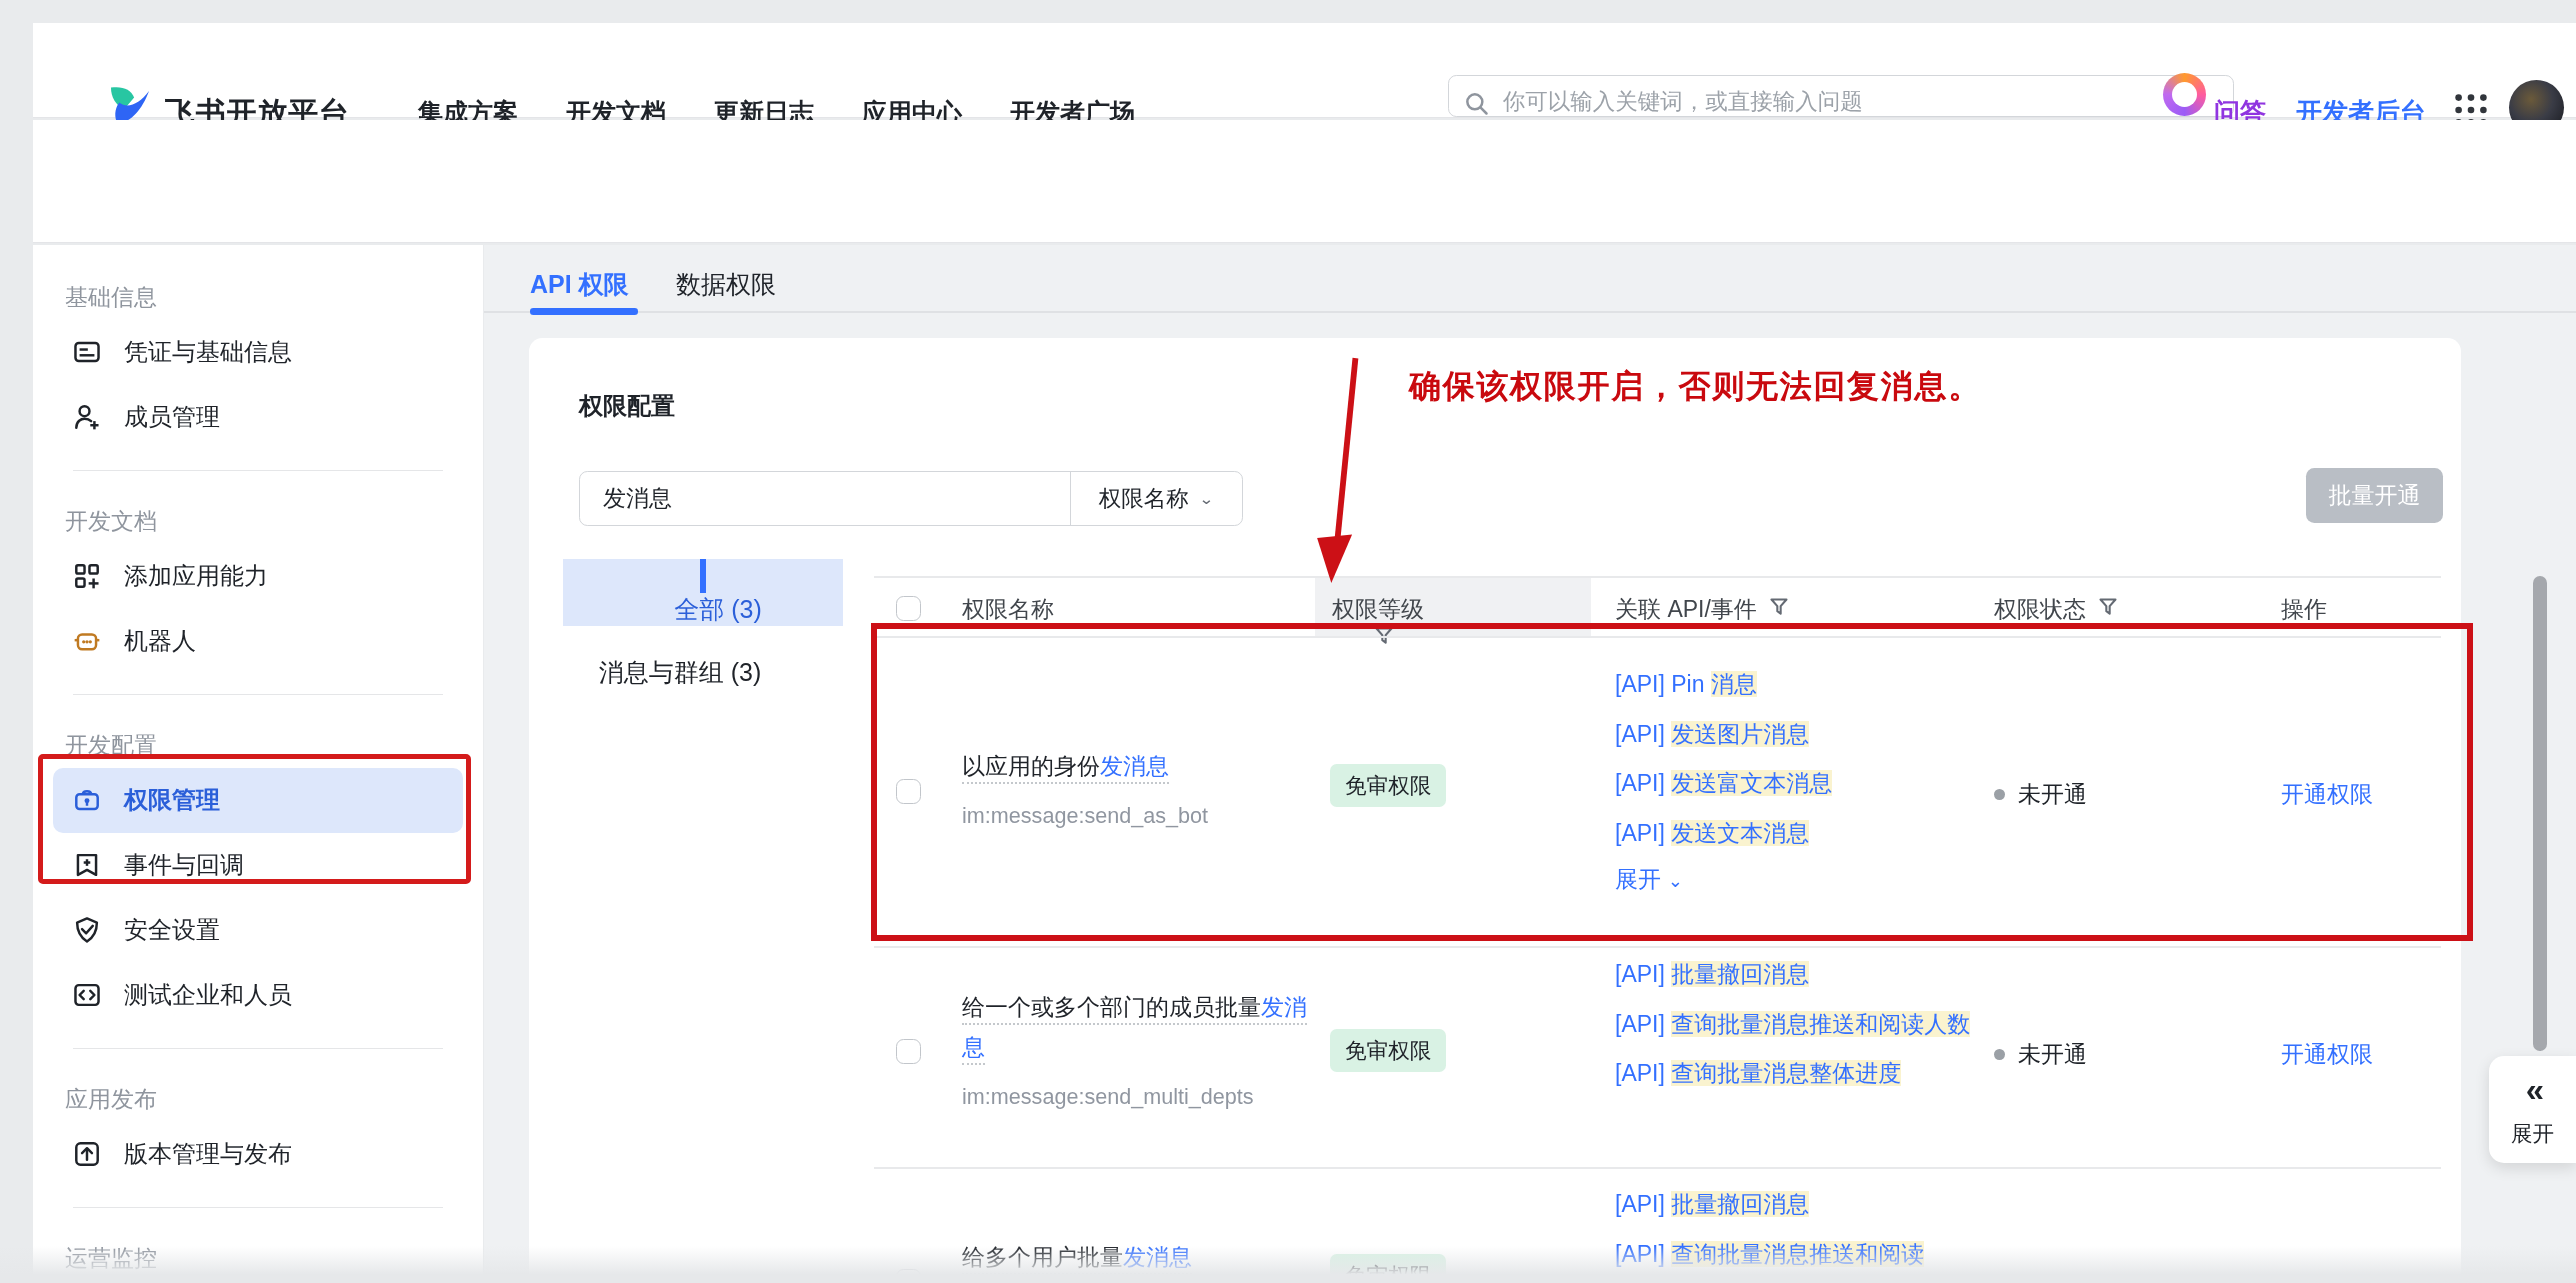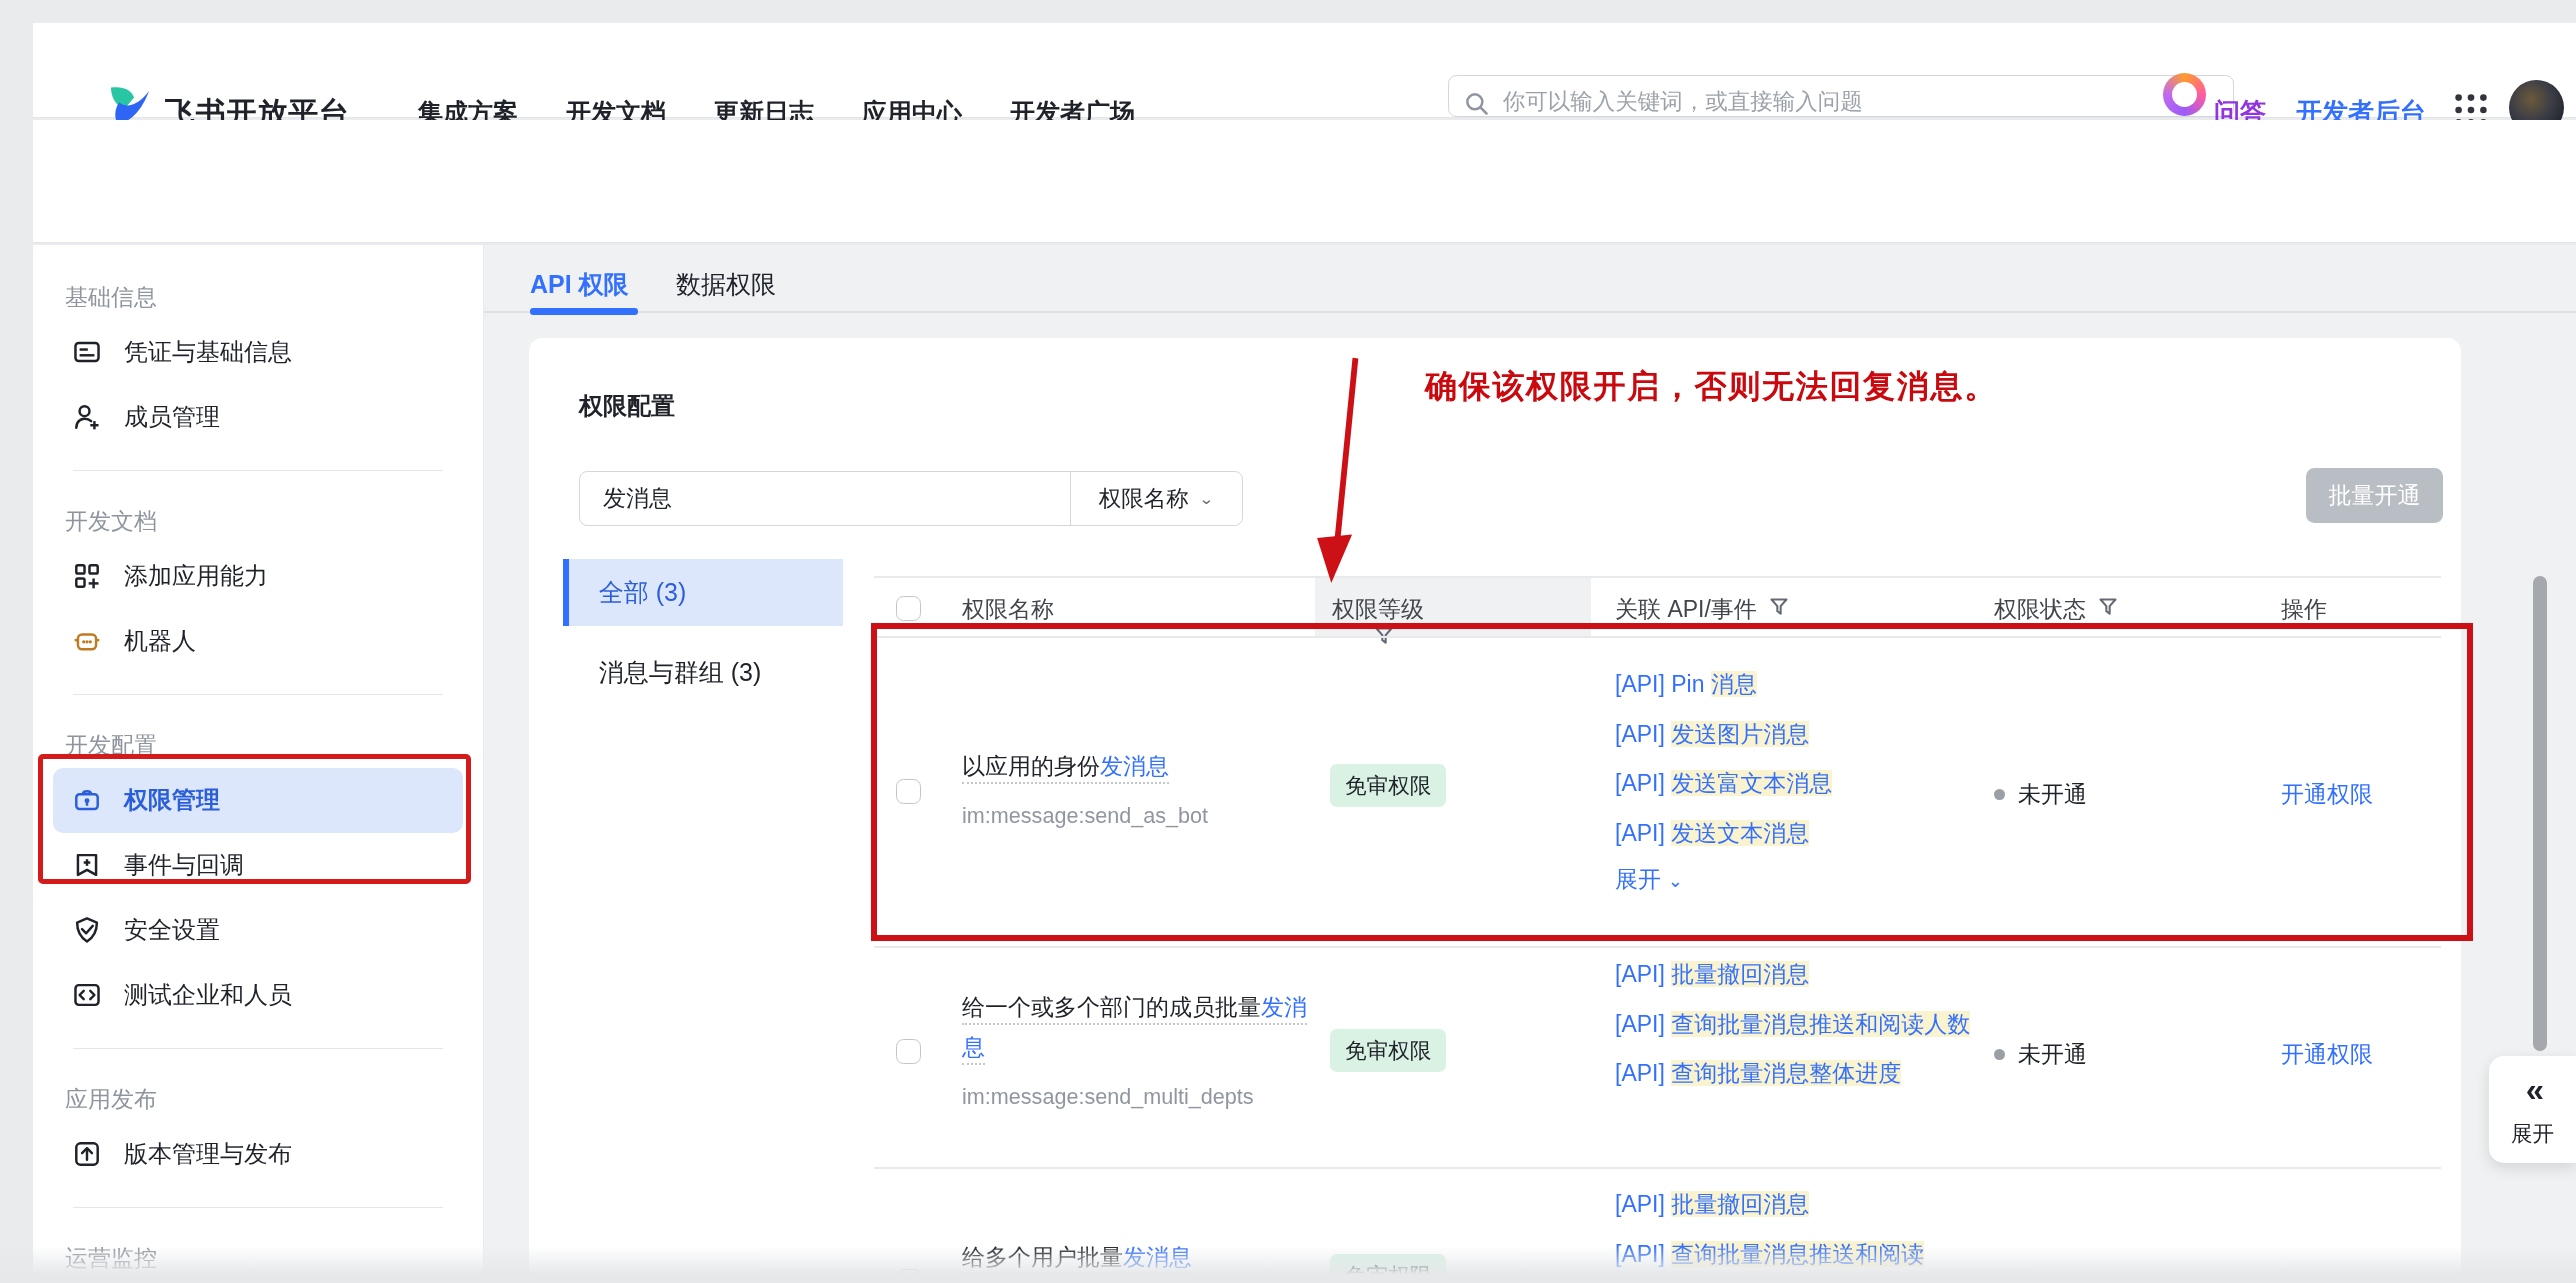--- a/index.html
+++ b/index.html
@@ -52,21 +52,21 @@
   #tab-underline{left:530px;top:308px;width:108px;height:6.7px;border-radius:3.3px;background:#3370ff;}
   #card{left:529px;top:338px;width:1932px;height:946px;background:#fff;border-radius:13.3px 13.3px 0 0;}
   #perm-title{left:579px;top:390px;font-size:24px;font-weight:bold;color:#1f2329;}
   #searchbar{left:579px;top:471px;width:664px;height:55px;border:1.7px solid #d3d6da;border-radius:8.3px;background:#fff;display:flex;}
   #perm-search-input{flex:1;border:none;outline:none;background:transparent;font-size:23px;color:#1f2329;padding:0 23px;}
   #perm-filter{width:172px;border-left:1.7px solid #d3d6da;display:flex;align-items:center;justify-content:center;font-size:22.5px;color:#1f2329;cursor:pointer;}
   #perm-filter .chev{margin-left:10px;font-size:18.3px;color:#646a73;transform:scaleY(.8);}
   #bulk-btn{left:2306px;top:468px;width:137px;height:55px;background:#b9bec5;color:#fff;font-size:23px;border:none;border-radius:8.3px;display:flex;align-items:center;justify-content:center;}
   .cat-item{left:563px;width:280px;height:67px;display:flex;align-items:center;cursor:pointer;}
   .cat-item .bar{width:5.8px;height:100%;background:transparent;}
-  .cat-item.active{background:#dde7fb;}
+  .cat-item.active{background:#dde7fb;flex-direction:column;}
   .cat-item.active .bar{background:#3370ff;}
   .cat-item .txt{margin-left:30px;font-size:25px;color:#1f2329;}
   .cat-item.active .txt{color:#2b5fd9;}
 
   
   .tline{left:874px;width:1567px;height:1.7px;background:#e8e9eb;}
   #levelcol-bg{left:1315px;top:578px;width:276px;height:58px;background:#f0f1f3;}
   .th{top:594px;font-size:23px;color:#41464c;display:flex;align-items:center;}
   .funnel{margin-left:11.7px;}
   .checkbox{width:25px;height:25px;border:1.7px solid #c2c6cb;border-radius:7.5px;background:#fff;cursor:pointer;}
@@ -78,21 +78,21 @@
   .links-col{width:366px;}
   .api-link{font-size:23px;line-height:38px;color:#3370ff;margin-bottom:11.7px;cursor:pointer;}
   .api-link .kw{background:#faf3cf;}
   .expand-link{font-size:23px;color:#3370ff;cursor:pointer;}
   .expand-link .chev{font-size:18.3px;margin-left:6.7px;}
   .status-cell{display:flex;align-items:center;font-size:23px;color:#1f2329;}
   .status-cell .dot{width:10.8px;height:10.8px;border-radius:50%;background:#9ba0a6;margin-right:13.3px;}
   .action-link{font-size:23px;color:#3370ff;cursor:pointer;}
 
   
-  #anno-text{left:1409px;top:365px;font-size:32px;font-weight:bold;color:#c9090e;letter-spacing:1.7px;margin-left:16px;}
+  #anno-text{left:1409px;top:365px;font-size:32px;font-weight:bold;color:#c9090e;letter-spacing:1.7px;}
   #anno-rect-side{left:38px;top:754px;width:433px;height:130px;border:5.8px solid #d41b1b;border-radius:5px;z-index:30;}
   #anno-rect-main{left:871px;top:623px;width:1602px;height:318px;border:6.7px solid #cc1016;z-index:30;}
   #anno-arrow{left:0;top:0;width:2576px;height:1284px;pointer-events:none;z-index:31;}
 
   
   #scroll-thumb{left:2533px;top:576px;width:14px;height:475px;background:#a5a8ad;border-radius:7.5px;}
   #expand-panel{left:2489px;top:1056px;width:87px;height:107px;background:#fff;border-radius:15px 0 0 15px;box-shadow:0 5px 15px rgba(0,0,0,.12);display:flex;flex-direction:column;align-items:center;justify-content:center;cursor:pointer;z-index:25;}
   #expand-panel .glyph{font-size:33px;font-weight:bold;color:#1f2329;letter-spacing:-5px;}
   #expand-panel .lbl{font-size:21.6px;color:#1f2329;margin-top:10px;}
   #bottom-fade{left:0;top:1246px;width:2576px;height:38px;background:linear-gradient(to bottom,rgba(233,235,237,0),#e6e8ea 75%);z-index:28;}

